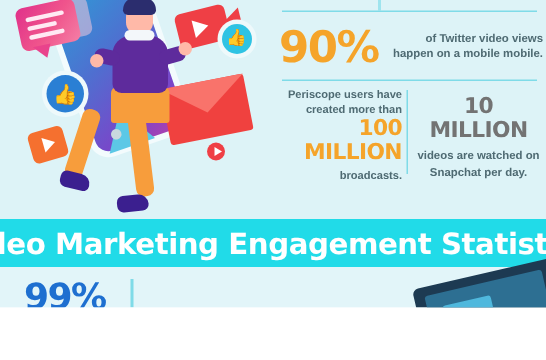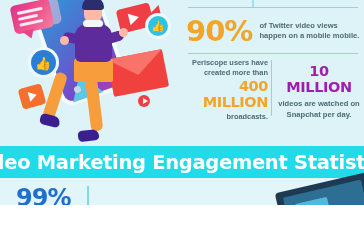--- a/index.html
+++ b/index.html
@@ -356,20 +356,21 @@
     background: #7fdbe8;
   }
 
   
   .row-90 {
     position: absolute;
     left: 4px; top: 12px;
     width: 176px; height: 38px;
     display: flex;
     align-items: center;
+    text-align: right;
   }
   .big-90 {
     color: #f5a42a;
     font-weight: 700;
     font-size: 29px;
     line-height: 1;
     letter-spacing: -1px;
     font-family: "DejaVu Sans", sans-serif;
   }
   .txt-90 {
@@ -411,21 +412,21 @@
   }
 
   
   .blk-snap {
     position: absolute;
     left: 94px; top: 64px;
     width: 86px;
     text-align: center;
   }
   .snap-big {
-    color: #a21caf;
+    color: #737373;
     font-weight: 700;
     font-size: 14.5px;
     line-height: 1.1;
     letter-spacing: -0.4px;
     font-family: "DejaVu Sans", sans-serif;
   }
   .snap-tail {
     color: #4e6a72;
     font-size: 7.6px;
     line-height: 1.4;
@@ -553,21 +554,21 @@
     <div class="hr hr-mid"></div>
     <div class="vr"></div>
 
     <div class="row-90">
       <div class="big-90">90%</div>
       <div class="txt-90">of Twitter video views happen on a mobile mobile.</div>
     </div>
 
     <div class="blk-peri">
       <div class="peri-lead">Periscope users have created more than</div>
-      <div class="peri-big">400 MILLION</div>
+      <div class="peri-big">100 MILLION</div>
       <div class="peri-tail">broadcasts.</div>
     </div>
 
     <div class="blk-snap">
       <div class="snap-big">10 MILLION</div>
       <div class="snap-tail">videos are watched on Snapchat per day.</div>
     </div>
   </div>
 
   <div class="banner">

